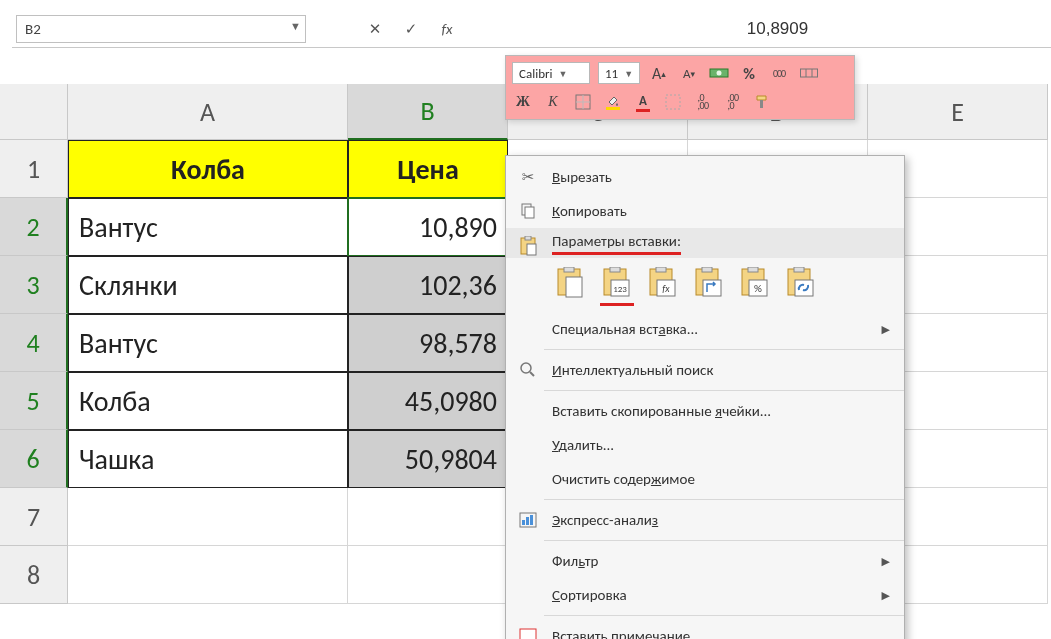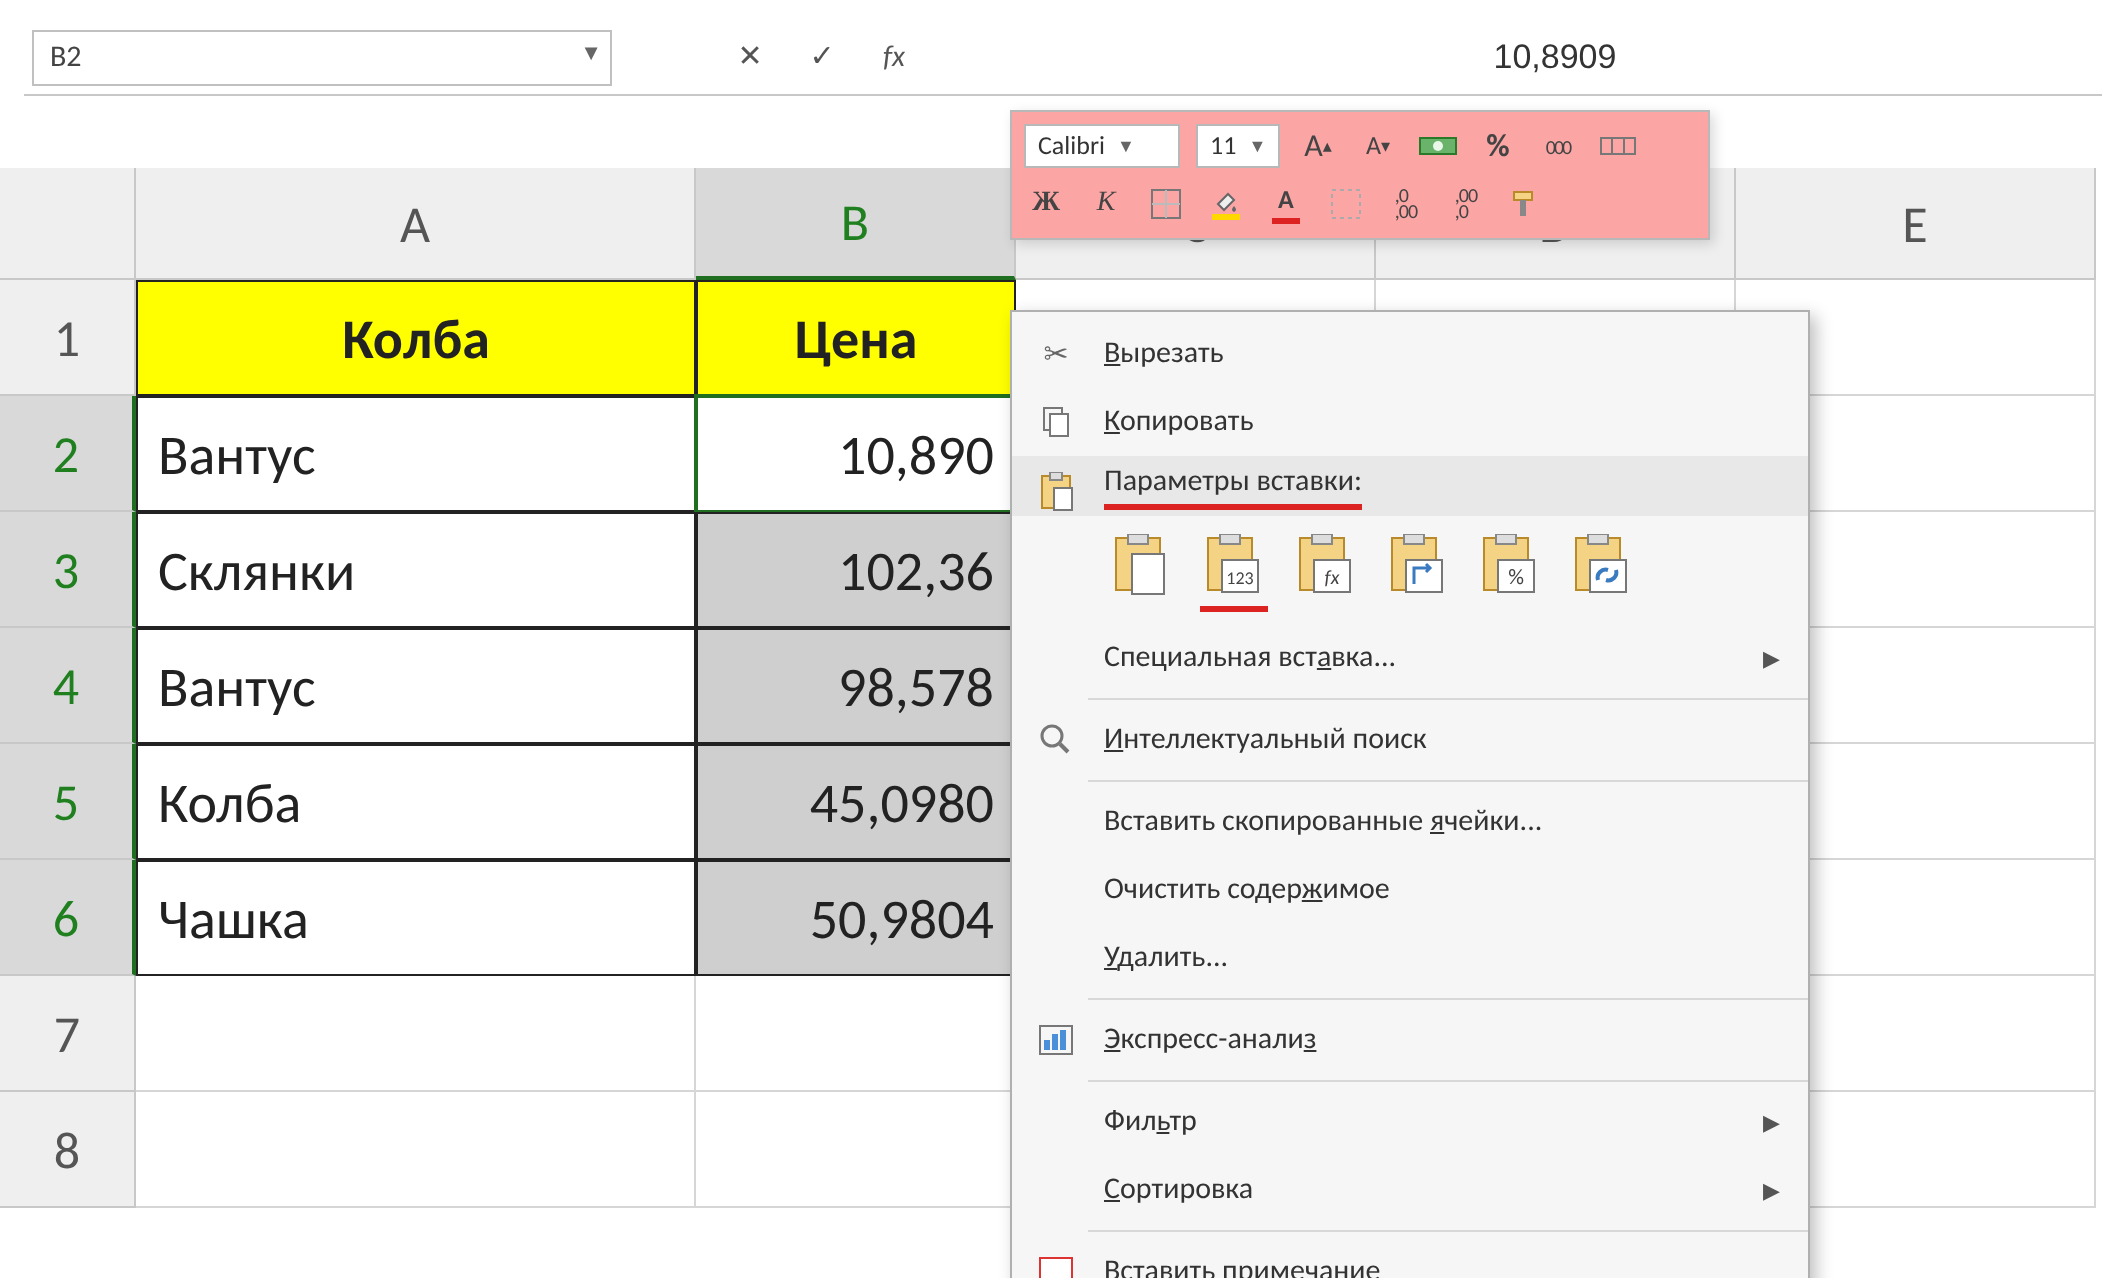--- a/index.html
+++ b/index.html
@@ -457,25 +457,25 @@
     <span class="cm-label"><u>И</u><span>нтеллектуальный поиск</span></span>
   </div>
   <div class="cm-sep"></div>
 
   <div class="cm-item">
     <span class="cm-icon"></span>
     <span class="cm-label"><span>Вставить скопированные <u>я</u>чейки...</span></span>
   </div>
   <div class="cm-item">
     <span class="cm-icon"></span>
+    <span class="cm-label"><u>У</u><span>далить...</span></span>
+  </div>
+  <div class="cm-item">
+    <span class="cm-icon"></span>
     <span class="cm-label"><span>Очистить содер<u>ж</u>имое</span></span>
-  </div>
-  <div class="cm-item">
-    <span class="cm-icon"></span>
-    <span class="cm-label"><u>У</u><span>далить...</span></span>
   </div>
   <div class="cm-sep"></div>
 
   <div class="cm-item">
     <span class="cm-icon">
       <svg width="18" height="16" viewBox="0 0 18 16">
           <rect x="1" y="1" width="16" height="14" fill="none" stroke="#777"></rect>
           <rect x="3" y="8" width="3" height="5" fill="#4a90d9"></rect>
           <rect x="7" y="5" width="3" height="8" fill="#4a90d9"></rect>
           <rect x="11" y="3" width="3" height="10" fill="#4a90d9"></rect>

